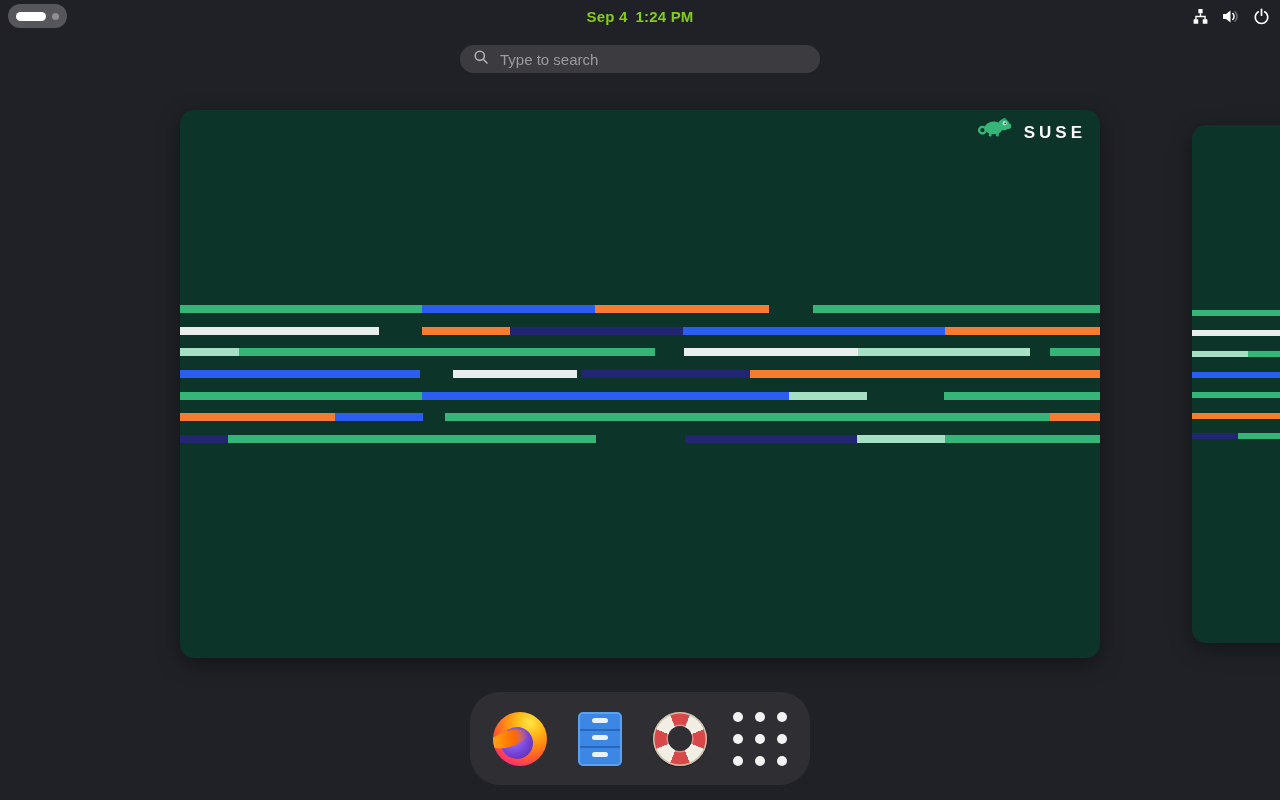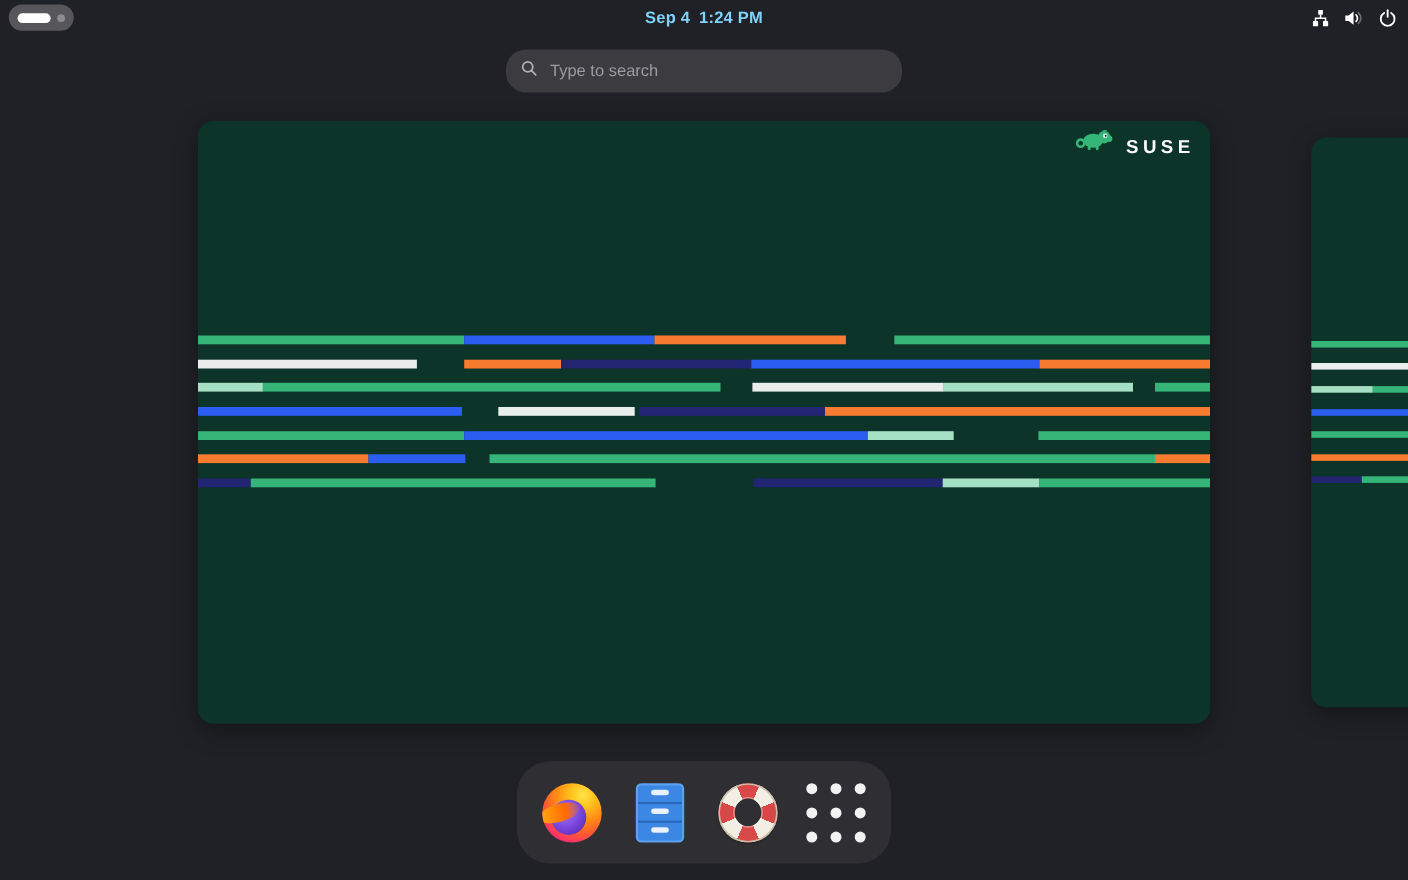--- a/index.html
+++ b/index.html
@@ -9,25 +9,25 @@
     font-family:"Liberation Sans", sans-serif;
     -webkit-font-smoothing:antialiased;
   }
   
   .topbar{position:absolute;left:0;top:0;width:1280px;height:32px;display:flex;align-items:center}
   .ws-pill{position:absolute;left:8px;top:4px;height:24px;border-radius:12px;background:#56565b;
     display:flex;align-items:center;padding:0 8px;gap:6px;cursor:pointer}
   .ws-active{width:30px;height:9px;border-radius:5px;background:#ffffff}
   .ws-dot{width:7px;height:7px;border-radius:50%;background:#8e8e92}
   .clock{position:absolute;left:0;right:0;top:0;height:32px;display:flex;align-items:center;justify-content:center;
-    gap:8px;color:#7dd3fc;font-size:15px;font-weight:700;letter-spacing:.2px;cursor:pointer}
+    gap:8px;color:#84cc16;font-size:15px;font-weight:700;letter-spacing:.2px;cursor:pointer}
   .status{position:absolute;right:10px;top:0;height:32px;display:flex;align-items:center;gap:13px}
   .status svg{display:block}
   
-  .search{position:absolute;left:460px;top:45px;width:360px;height:39px;border-radius:18px;background:#3b3b40;
+  .search{position:absolute;left:460px;top:45px;width:360px;height:28px;border-radius:18px;background:#3b3b40;
     display:flex;align-items:center;padding:0 13px;box-sizing:border-box;gap:9px}
   .search input{flex:1;background:transparent;border:none;outline:none;color:#e8e8e8;font-size:15px;
     font-family:"Liberation Sans",sans-serif}
   .search input::placeholder{color:#9a9ca0}
   
   .win{position:absolute;background:#0d3429;border-radius:14px;box-shadow:0 6px 22px rgba(0,0,0,.38);overflow:hidden}
   .win-main{left:180px;top:110px;width:920px;height:548px;cursor:pointer}
   .win-right{left:1192px;top:125px;width:120px;height:518px;cursor:pointer}
   .bars{position:absolute;inset:0}
   .bar{position:absolute}

